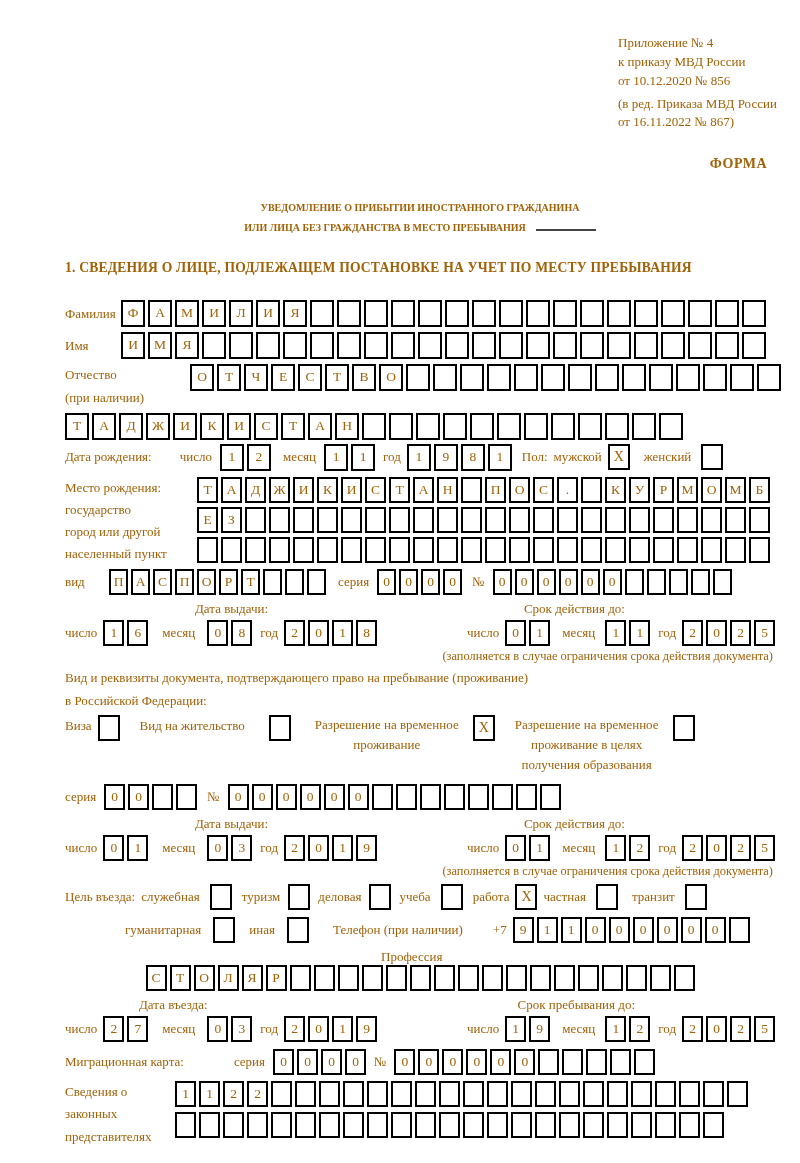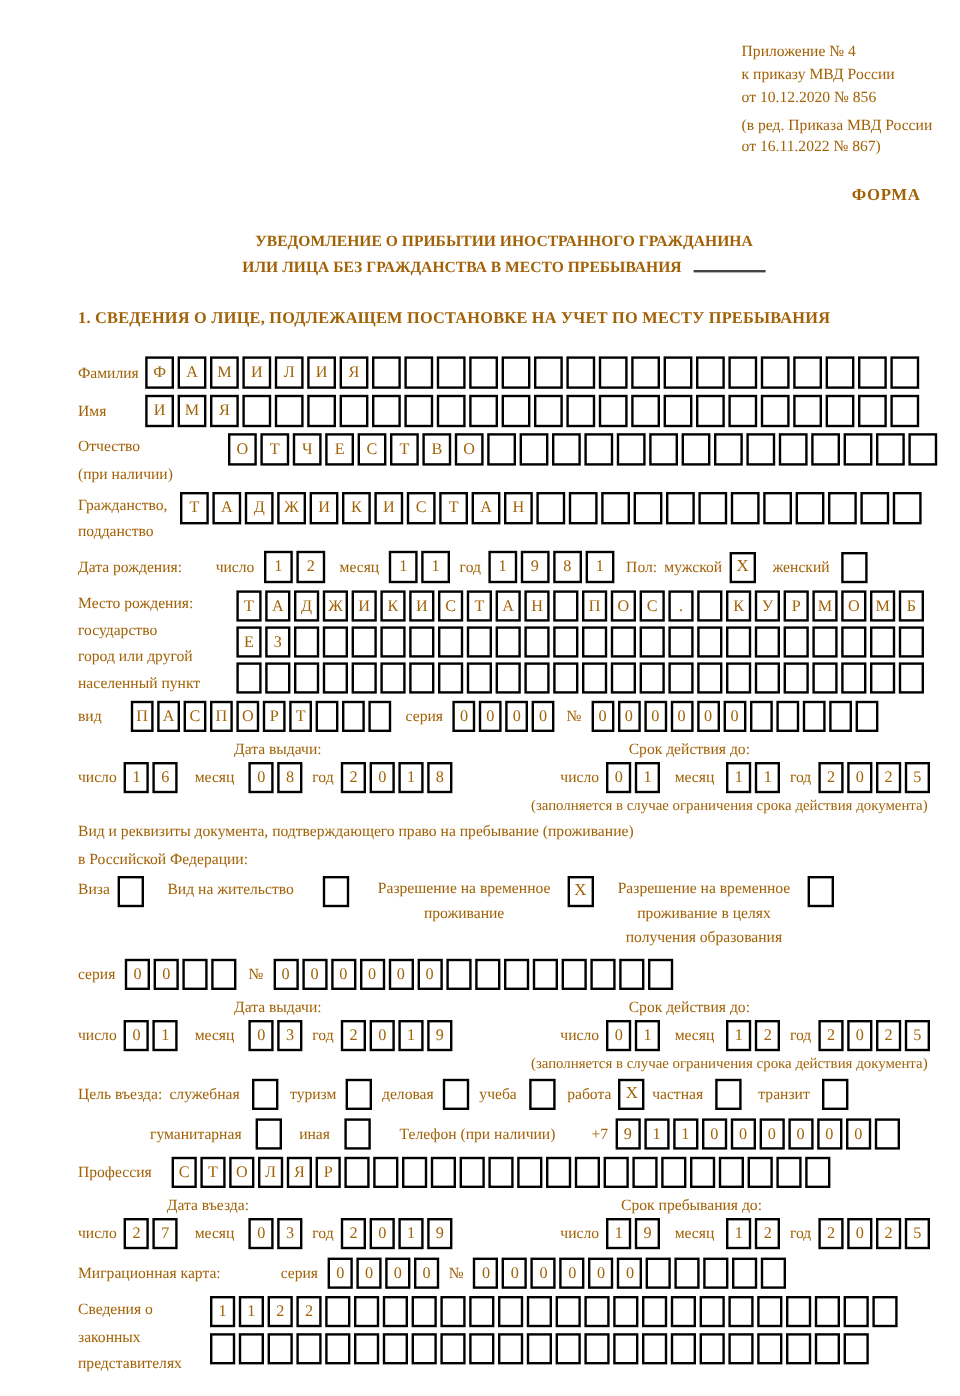--- a/index.html
+++ b/index.html
@@ -2,21 +2,21 @@
 <html><head>
 <meta charset="utf-8">
 <style>
   html,body{margin:0;padding:0;background:#fff;}
   .page{width:800px;height:1163px;box-sizing:border-box;padding:34px 25px 4px 65px;
         font-family:Liberation Serif, serif;font-size:13px;color:#a16207;
         overflow:hidden;position:relative;}
   .annex{margin-left:553px;line-height:1.45;white-space:nowrap;}
   .annex .gap{height:4px;}
   .forma{text-align:right;font-weight:bold;margin:24px 8px 0 0;font-size:14px;letter-spacing:.5px;}
-  .title{text-align:center;font-weight:bold;font-size:13px;margin-top:18px;line-height:1.65;}
+  .title{text-align:center;font-weight:bold;font-size:10px;margin-top:28px;line-height:1.65;}
   .title-underline{display:inline-block;width:60px;border-bottom:2px solid #444;height:12px;margin-left:10px;}
   .sec-heading{font-weight:bold;font-size:13.6px;margin-top:24px;letter-spacing:.2px;}
 
   .frow{display:flex;align-items:center;margin-top:5px;}
   .frow-top{display:flex;align-items:flex-start;margin-top:5px;}
   .flabel{flex:none;}
   .cellrow{display:inline-flex;gap:3px;flex:none;}
   .cell{box-sizing:border-box;flex:none;width:24px;height:27px;border:2px solid #000;
         text-align:center;font-size:13.5px;line-height:22px;background:#fff;}
   .sm .cell{width:21px;height:26px;}
@@ -141,24 +141,20 @@
         <span class="cell"></span>
         <span class="cell"></span>
         <span class="cell"></span>
         <span class="cell"></span>
         <span class="cell"></span>
         <span class="cell"></span>
       </span>
   </div>
 
   <div class="frow-top" style="margin-top:3px;">
-    <span class="labelcol" style="width:85px;">
-      <span>Гражданство,</span><br>
-      <span>подданство</span>
-    </span>
     <span class="cellrow">
         <span class="cell">Т</span>
         <span class="cell">А</span>
         <span class="cell">Д</span>
         <span class="cell">Ж</span>
         <span class="cell">И</span>
         <span class="cell">К</span>
         <span class="cell">И</span>
         <span class="cell">С</span>
         <span class="cell">Т</span>
@@ -496,21 +492,21 @@
         <span class="cell">0</span>
         <span class="cell">0</span>
         <span class="cell">0</span>
         <span class="cell">0</span>
         <span class="cell">0</span>
         <span class="cell">0</span>
         <span class="cell"></span>
       </span>
   </div>
 
-  <div class="frow" style="margin-top:6px;">
+  <div class="frow" style="margin-top:6px;flex-direction:column;">
     <span class="flabel" style="width:78px;">Профессия</span>
     <span class="cellrow sm">
         <span class="cell">С</span>
         <span class="cell">Т</span>
         <span class="cell">О</span>
         <span class="cell">Л</span>
         <span class="cell">Я</span>
         <span class="cell">Р</span>
         <span class="cell"></span>
         <span class="cell"></span>

